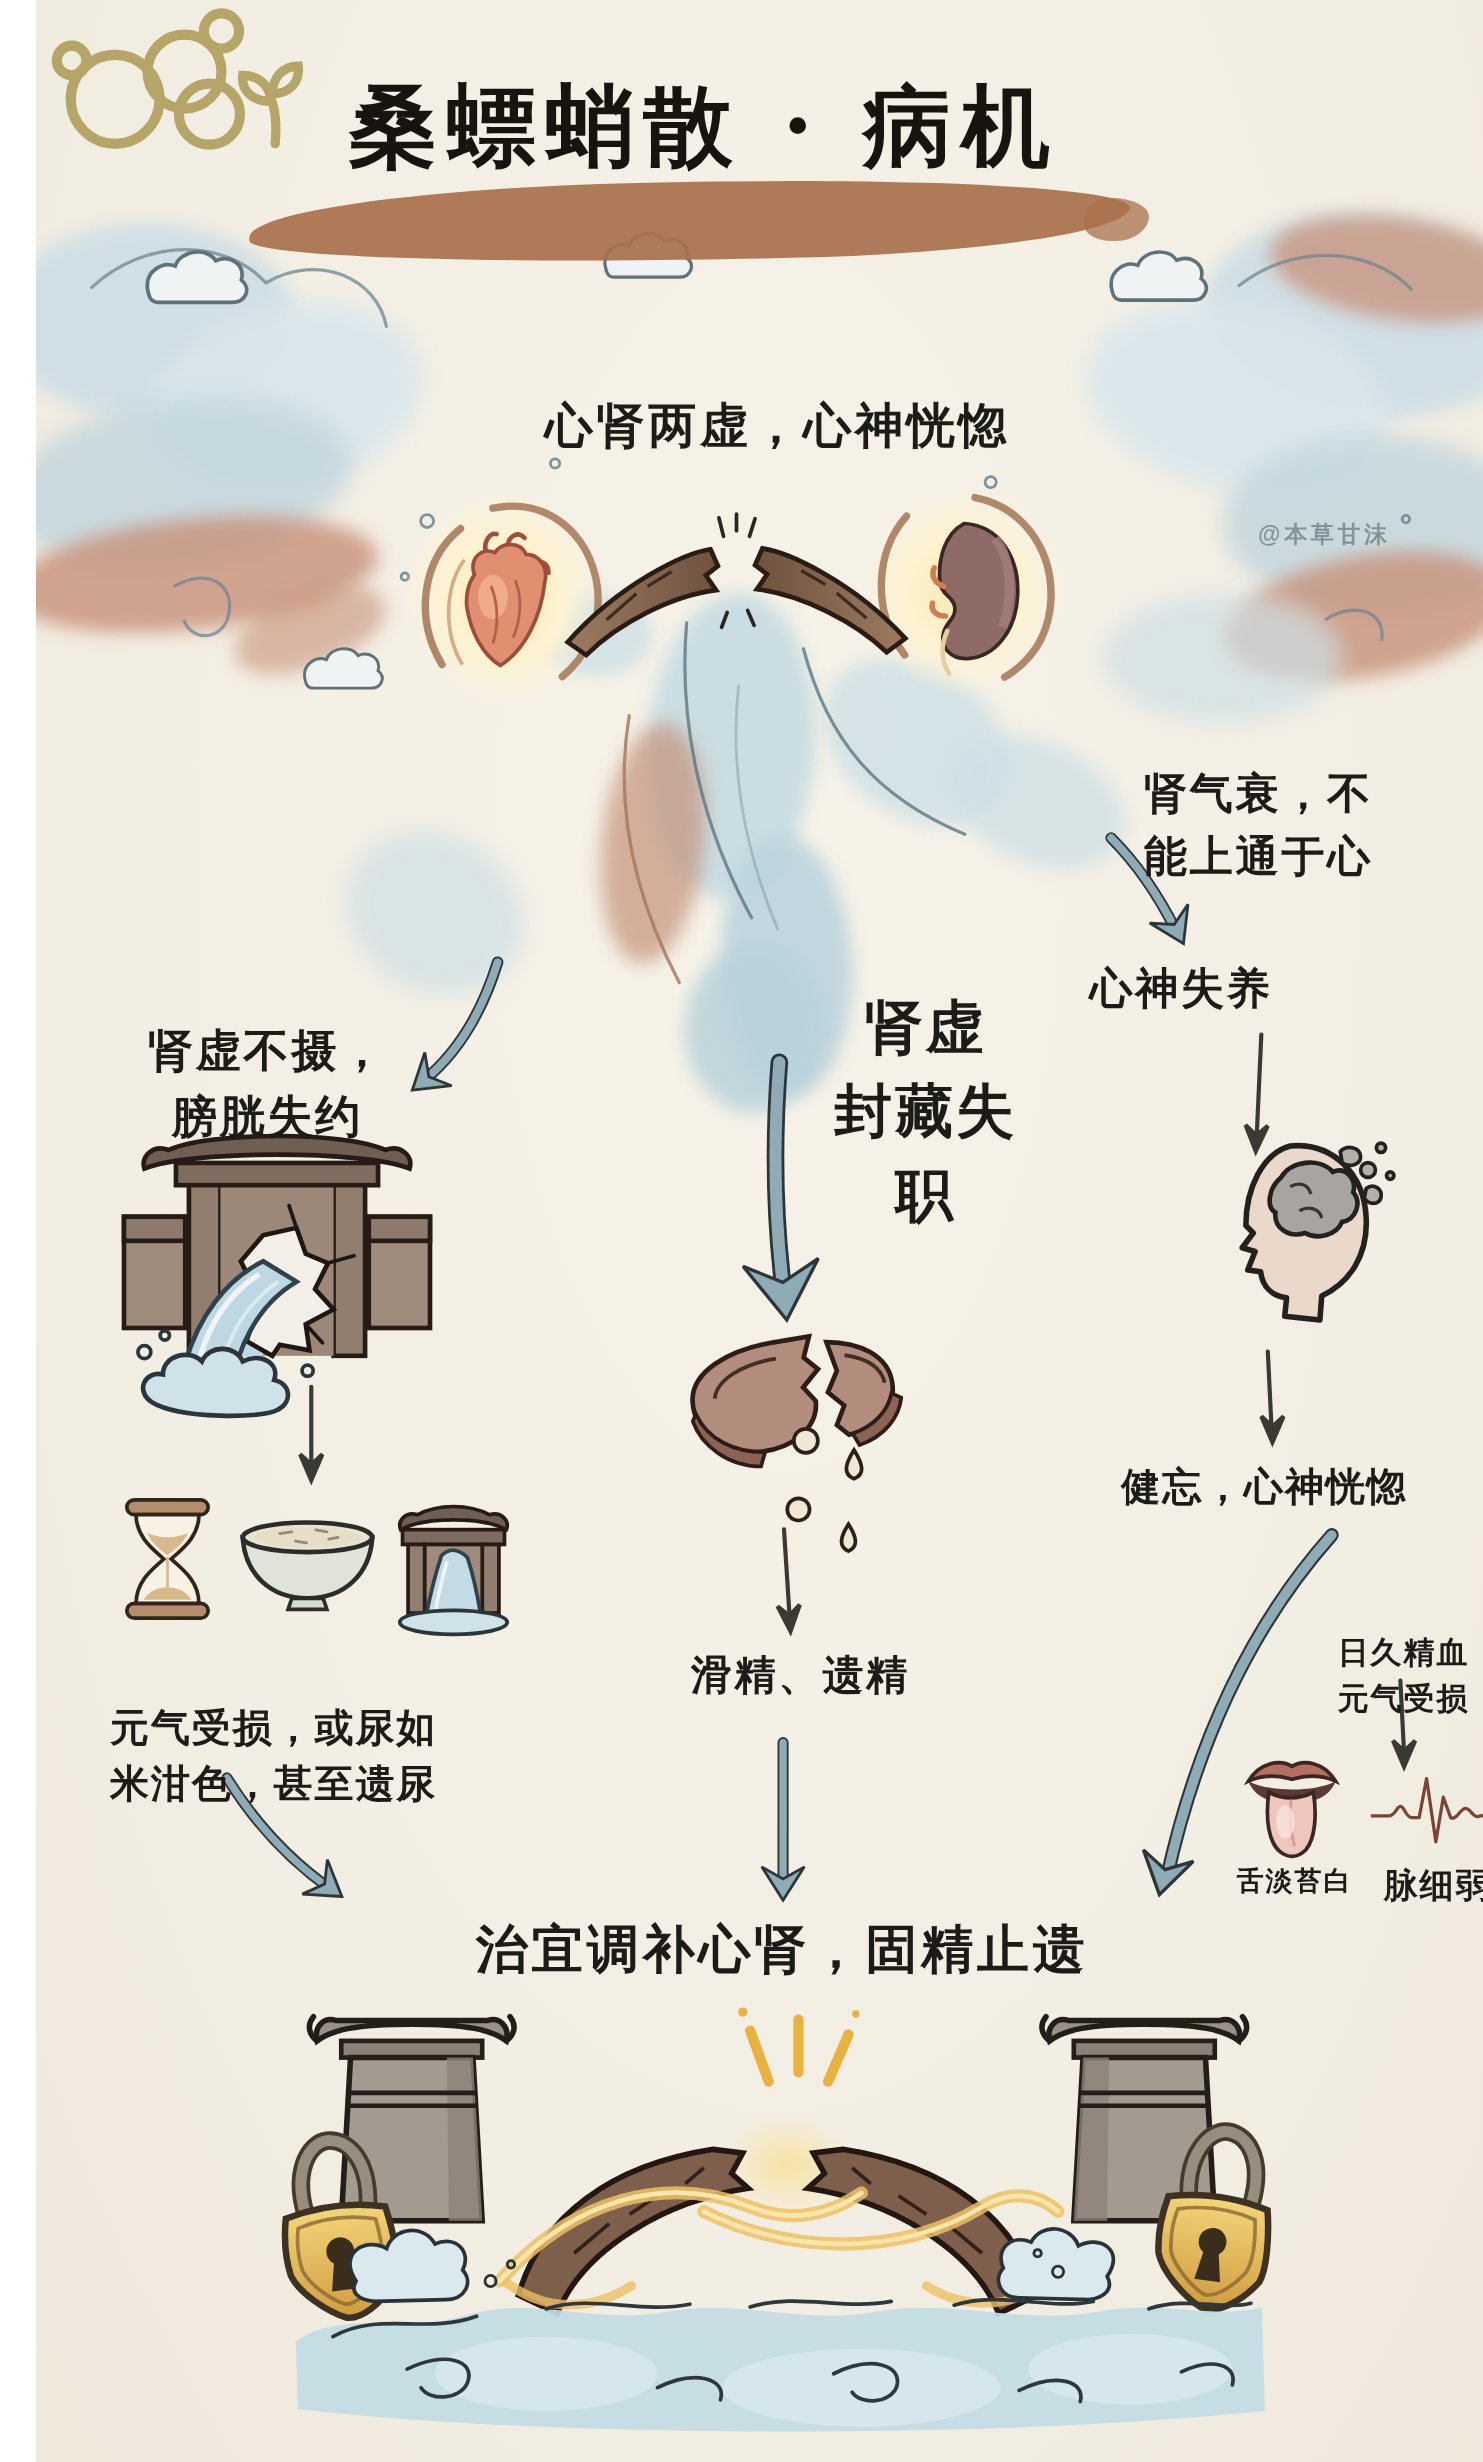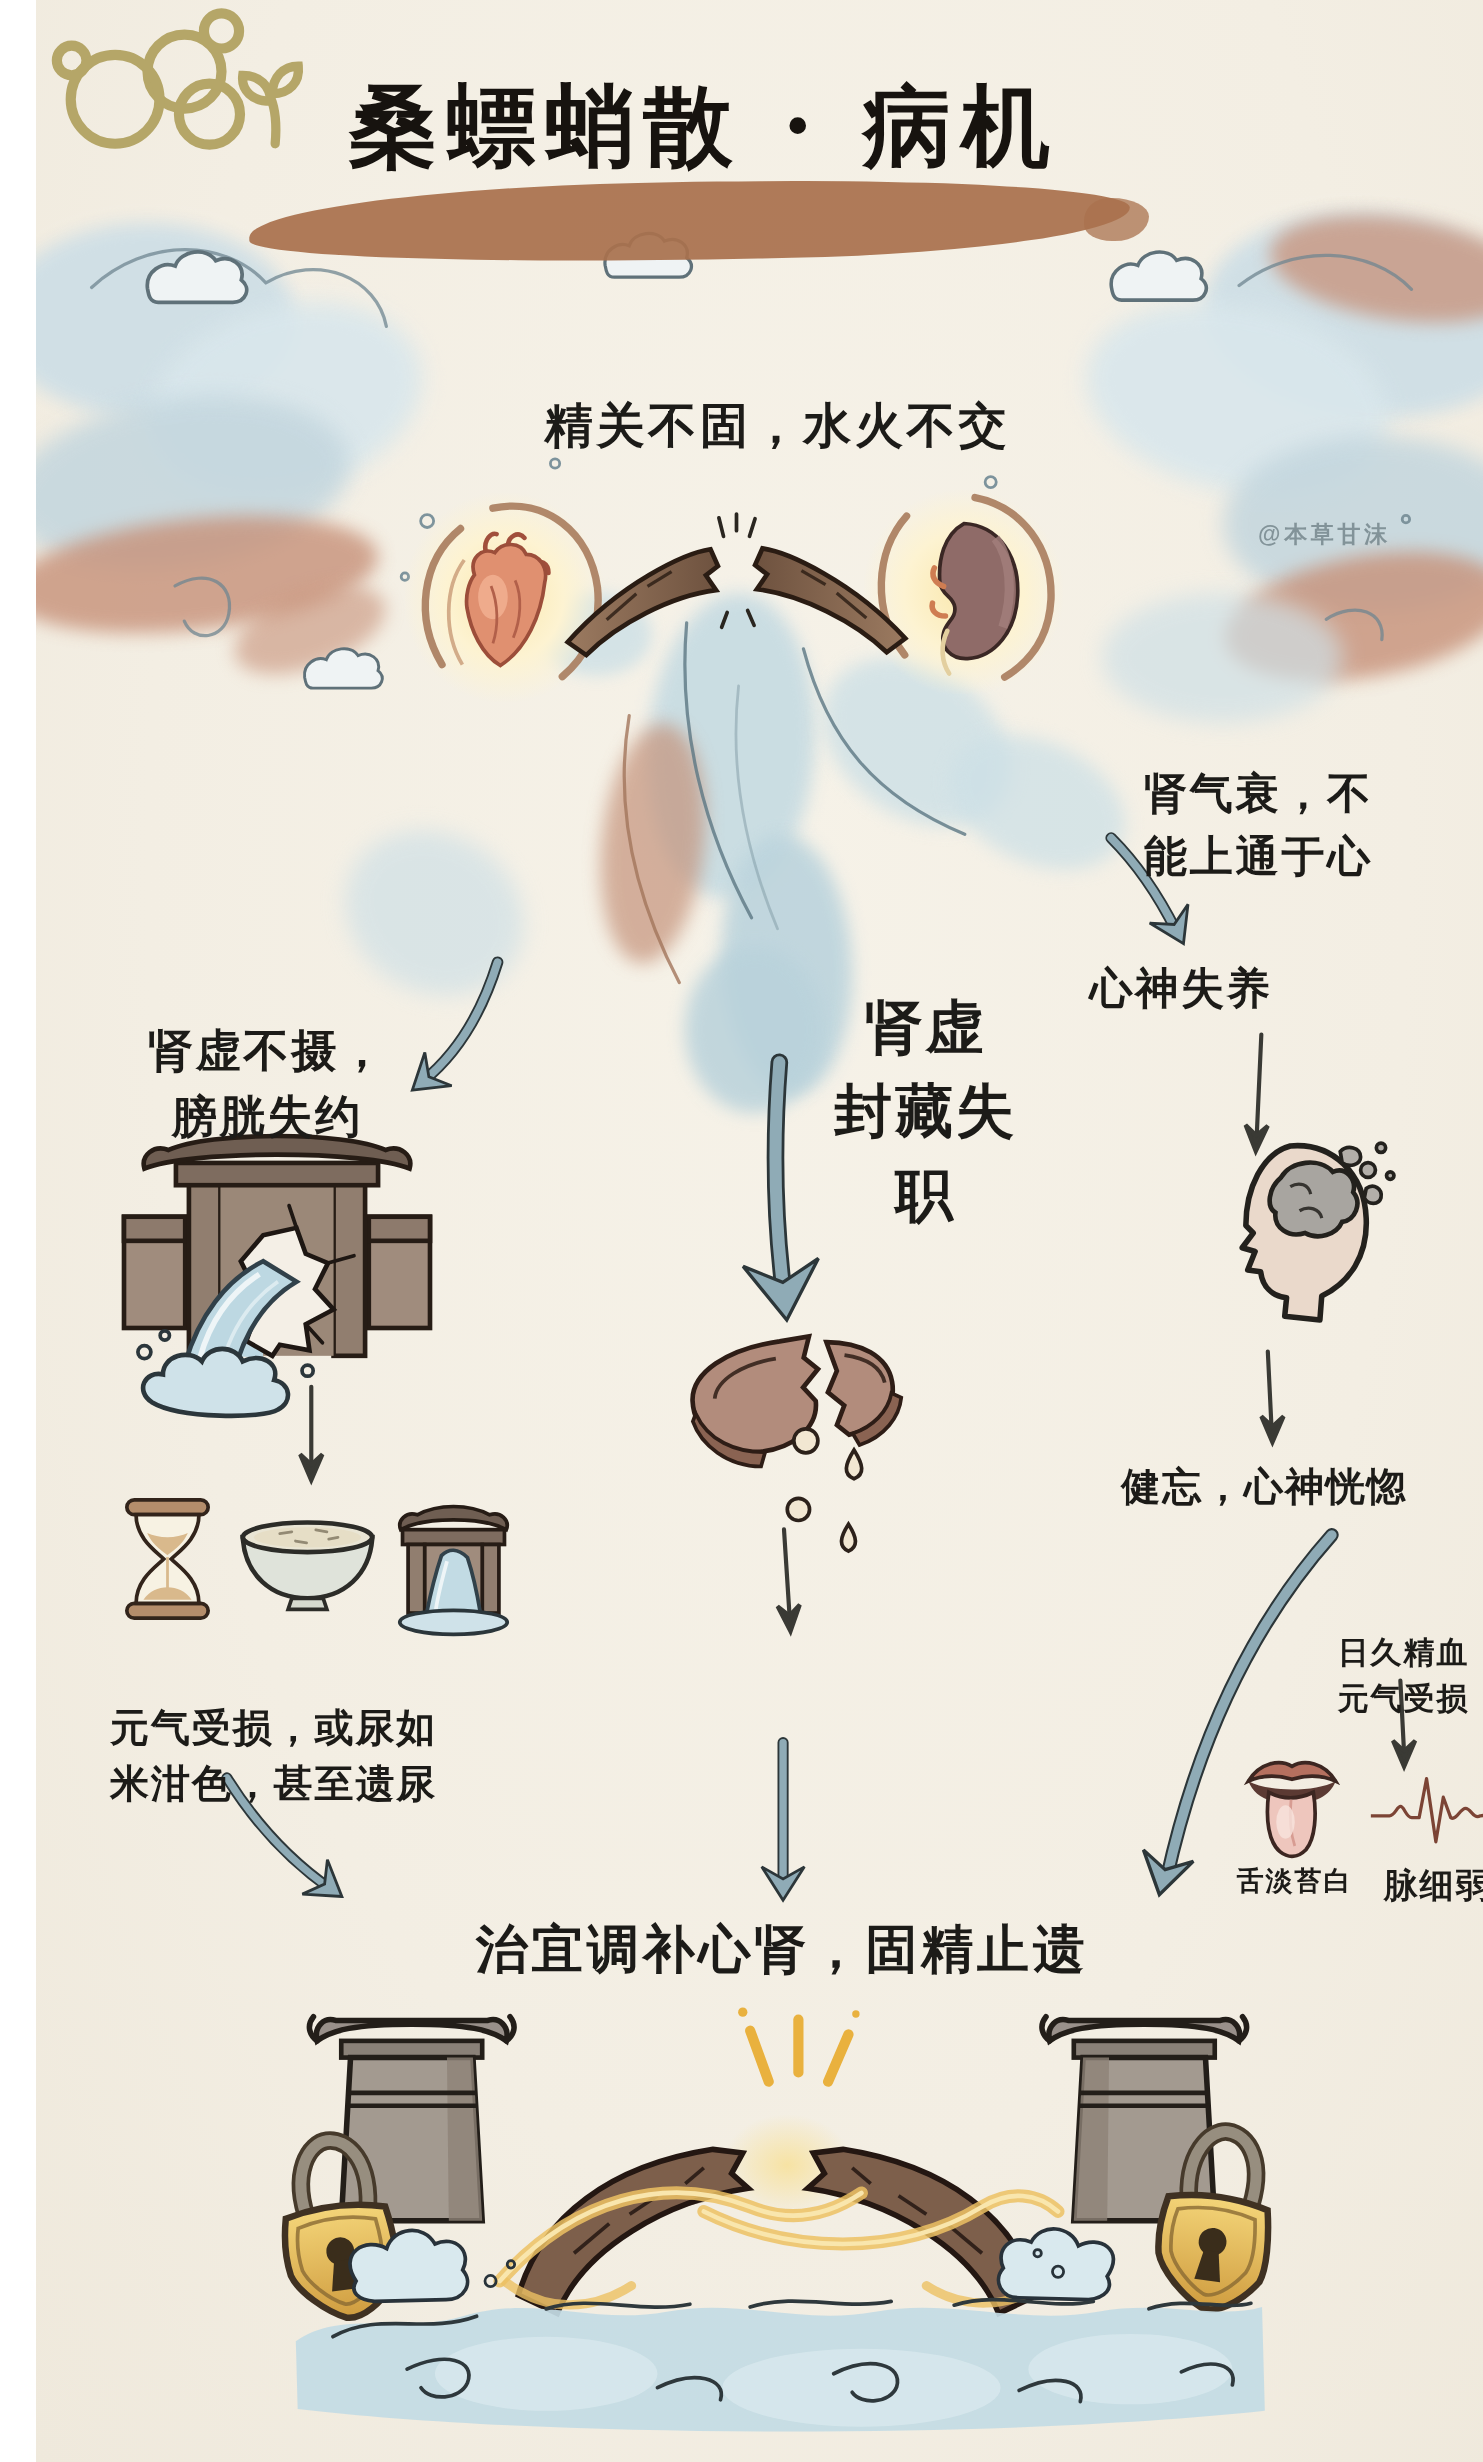--- a/index.html
+++ b/index.html
@@ -146,21 +146,21 @@
       <path d="M240,96 C240,78 252,66 268,66 C270,84 258,96 240,96 Z"></path>
     </g>
   </svg>
 
   <div class="brush" style="left:213px;top:182px;width:881px;height:78px;border-radius:46% 54% 40% 60%/62% 46% 58% 38%;transform:rotate(-1.2deg);opacity:.93"></div>
   <div class="brush" style="left:1048px;top:198px;width:65px;height:43px;border-radius:40% 60% 55% 45%/55% 45% 60% 40%;opacity:.75"></div>
   <div id="title" class="t" style="left:223px;top:67px;width:890px">桑螵蛸散 · 病机</div>
 
   <div id="watermark" style="left:1222px;top:519px">@本草甘沫</div>
 
-  <div class="t z4" style="left:454px;top:394px;width:575px;font-size:48px;letter-spacing:3.7px">精关不固，水火不交</div>
+  <div class="t z4" style="left:454px;top:394px;width:575px;font-size:48px;letter-spacing:3.7px">心肾两虚，心神恍惚</div>
 
   <div class="abs z3" style="left:369px;top:493px;width:199px;height:209px;background:radial-gradient(ellipse at 50% 50%, #fae8ae 0%, #fdf3d2 42%, rgba(253,243,210,0) 72%)"></div>
   <svg class="z3" style="left:369px;top:493px" width="199" height="209" viewBox="0 0 215 225">
     <g fill="none" stroke="#a97c5d" stroke-width="8" stroke-linecap="round" opacity=".9">
       <path d="M40,185 C10,135 18,72 60,38"></path>
       <path d="M95,16 C152,4 200,42 208,102 C212,142 198,174 170,198"></path>
     </g>
     <path d="M62,185 C42,152 42,102 64,72" fill="none" stroke="#c89a76" stroke-width="4" opacity=".8"></path>
     <g transform="translate(35,40)">
       <g stroke="#a14f3c" stroke-width="5" fill="none" stroke-linecap="round">
@@ -317,20 +317,21 @@
 
   <svg class="z3" style="left:742px;top:1426px" width="102" height="139" viewBox="0 0 110 150">
     <g fill="#f2e7d2" stroke="#2c211a" stroke-width="4">
       <circle cx="30" cy="16" r="13"></circle>
       <path d="M82,26 C72,42 70,52 82,57 C94,52 92,42 82,26 Z"></path>
       <circle cx="22" cy="90" r="12"></circle>
       <path d="M76,106 C67,120 65,130 76,135 C87,130 85,120 76,106 Z"></path>
     </g>
   </svg>
 
+  <div class="t z4" style="left:630px;top:1648px;width:269px;font-size:41px;letter-spacing:2.8px">滑精、遗精</div>
 
   <svg class="z3" style="left:1145px;top:1133px" width="213" height="199" viewBox="0 0 230 215">
     <path d="M118,14 C164,10 198,44 200,92 C202,132 182,162 152,176 L150,202 L112,198 L114,178 C98,176 88,166 86,150 L72,148 L80,128 L66,124 L78,108 L70,100 C70,60 88,22 118,14 Z" fill="#ead9cb" stroke="#23211d" stroke-width="6" stroke-linejoin="round"></path>
     <path d="M108,48 C118,30 150,26 164,42 C178,36 190,50 186,64 C196,76 188,94 174,96 C168,110 148,116 134,108 C116,114 100,102 102,86 C92,80 94,60 108,48 Z" fill="#a8a5a0" stroke="#23211d" stroke-width="5"></path>
     <g fill="none" stroke="#23211d" stroke-width="3.5" opacity=".85">
       <path d="M118,58 C128,52 138,56 140,66"></path>
       <path d="M128,84 C138,78 150,82 152,92"></path>
     </g>
     <g fill="#b3afa9" stroke="#23211d" stroke-width="4">
       <path d="M172,20 C180,12 194,16 194,26 C194,34 182,38 174,32 Z"></path>

